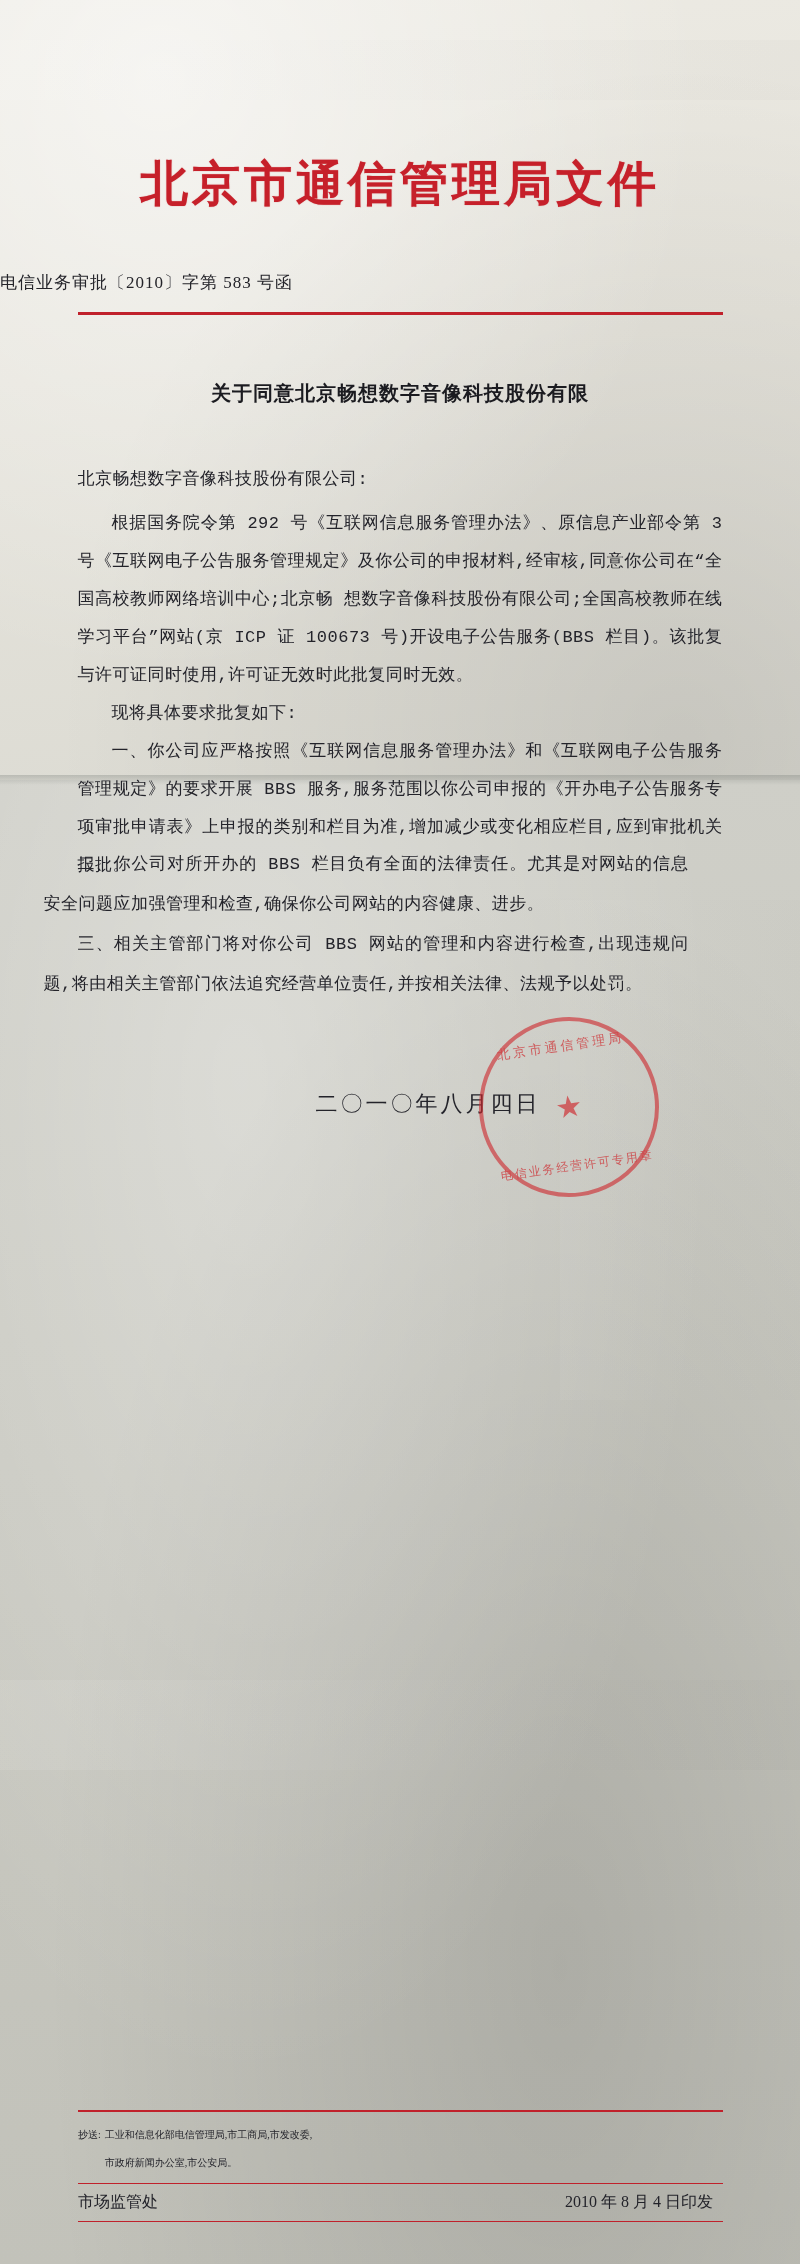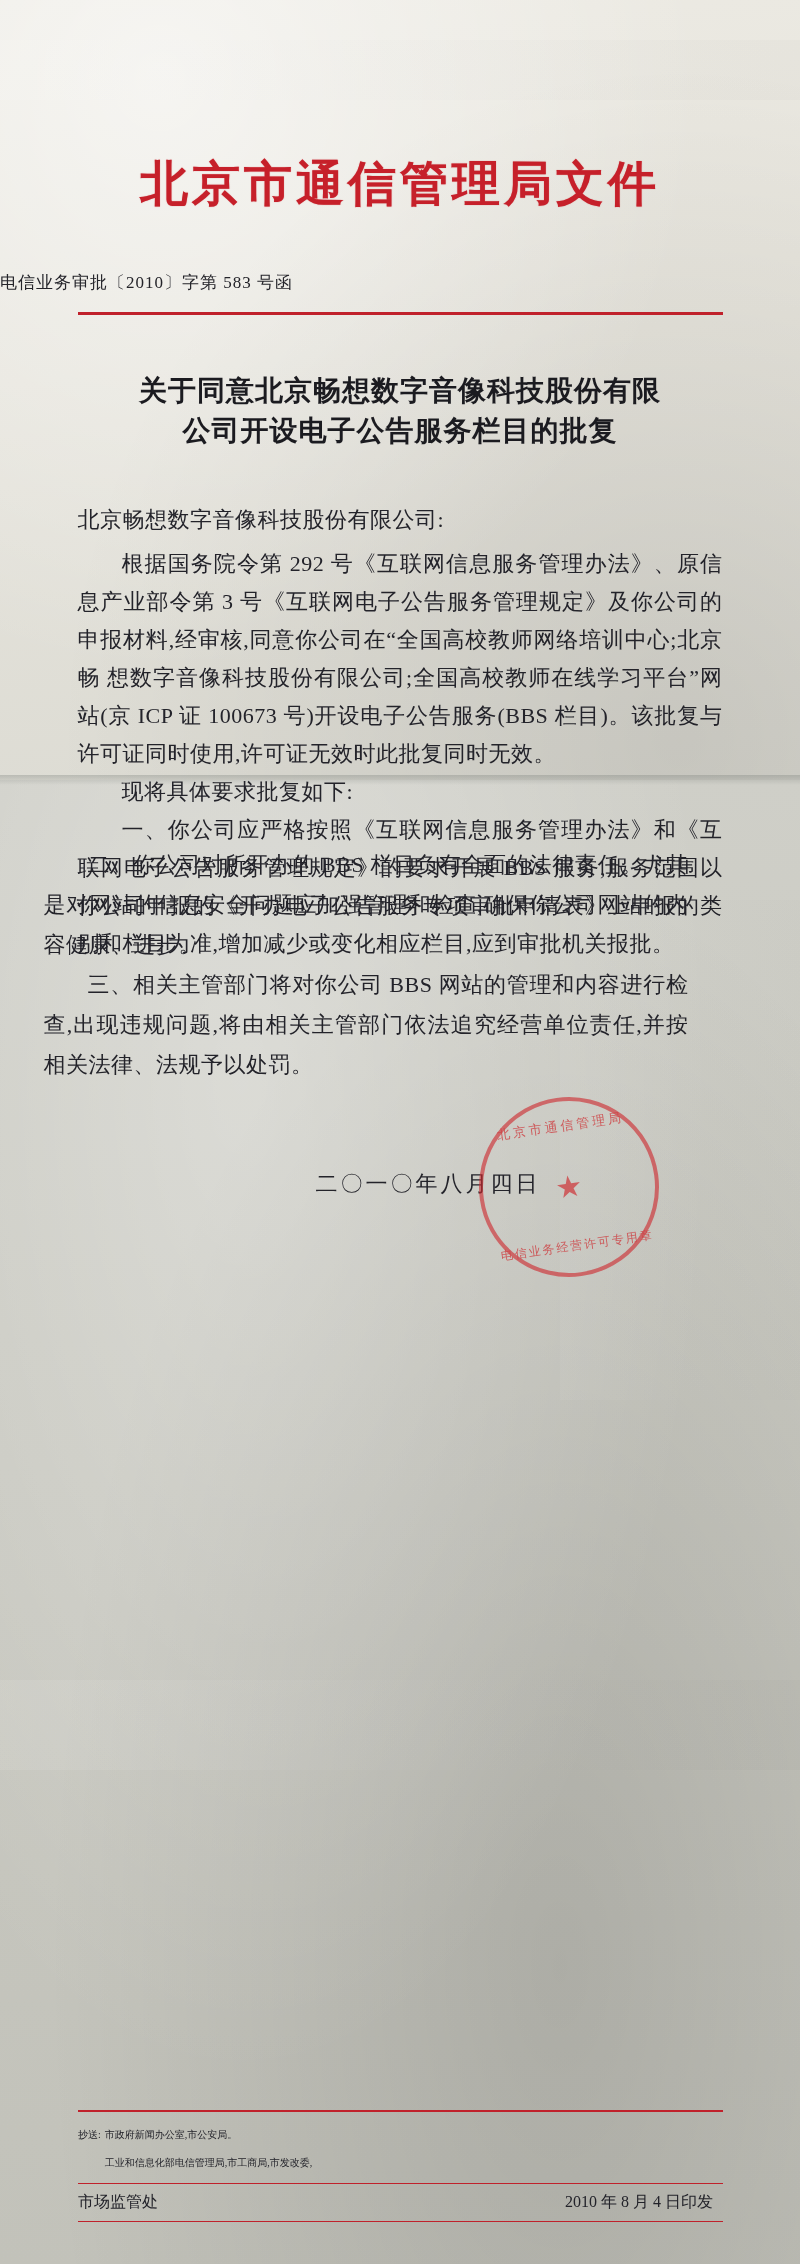--- a/index.html
+++ b/index.html
@@ -91,36 +91,36 @@
     width: 645px;
     height: 3px;
     background: #c0212b;
     margin: 18px auto 0 auto;
   }
 
   .title {
     margin: 58px auto 0 auto;
     width: 530px;
     text-align: center;
-    font-size: 28px;
+    font-size: 20px;
     font-weight: bold;
     line-height: 40px;
     color: #1b1b20;
     letter-spacing: 1px;
-    font-family: Liberation Mono, monospace;
   }
 
   .body-block {
     width: 645px;
     margin: 0 auto;
-    font-size: 22px;
+    font-size: 17px;
     line-height: 38px;
     color: #23232a;
     text-align: justify;
     letter-spacing: .5px;
+    font-family: Liberation Mono, monospace;
   }
   .body-block p { margin: 0; }
   .p-indent { text-indent: 2em; }
   .salutation { margin-top: 48px !important; }
   .first-para { margin-top: 6px !important; }
 
   
   .lower {
     position: absolute;
     left: 0;
@@ -222,21 +222,20 @@
   <div class="content">
 
     <div class="masthead">北京市通信管理局文件</div>
 
     <div class="doc-number">电信业务审批〔2010〕字第 583 号函</div>
 
     <div class="red-rule"></div>
 
     <div class="title">
       <div>关于同意北京畅想数字音像科技股份有限</div>
-      <div>公司开设电子公告服务栏目的批复</div>
     </div>
 
     <div class="body-block">
       <p class="salutation">北京畅想数字音像科技股份有限公司:</p>
       <p class="p-indent first-para">根据国务院令第 292 号《互联网信息服务管理办法》、原信息产业部令第 3 号《互联网电子公告服务管理规定》及你公司的申报材料,经审核,同意你公司在“全国高校教师网络培训中心;北京畅 想数字音像科技股份有限公司;全国高校教师在线学习平台”网站(京 ICP 证 100673 号)开设电子公告服务(BBS 栏目)。该批复与许可证同时使用,许可证无效时此批复同时无效。</p>
       <p class="p-indent">现将具体要求批复如下:</p>
       <p class="p-indent">一、你公司应严格按照《互联网信息服务管理办法》和《互联网电子公告服务管理规定》的要求开展 BBS 服务,服务范围以你公司申报的《开办电子公告服务专项审批申请表》上申报的类别和栏目为准,增加减少或变化相应栏目,应到审批机关报批。</p>
     </div>
   </div>
 
@@ -255,22 +254,22 @@
         <div class="seal-text-bottom">电信业务经营许可专用章</div>
       </div>
     </div>
   </div>
 
   <div class="footer">
     <div class="footer-rule"></div>
     <div class="cc-block">
       <div class="cc-label">抄送:</div>
       <div class="cc-text">
+        <div>工业和信息化部电信管理局,市工商局,市发改委,</div>
         <div>市政府新闻办公室,市公安局。</div>
-        <div>工业和信息化部电信管理局,市工商局,市发改委,</div>
       </div>
     </div>
     <div class="footer-rule thin"></div>
     <div class="footer-bottom">
       <div class="left">市场监管处</div>
       <div class="right">2010 年 8 月 4 日印发</div>
     </div>
     <div class="footer-rule thin" style="margin-top:8px;"></div>
   </div>
 

